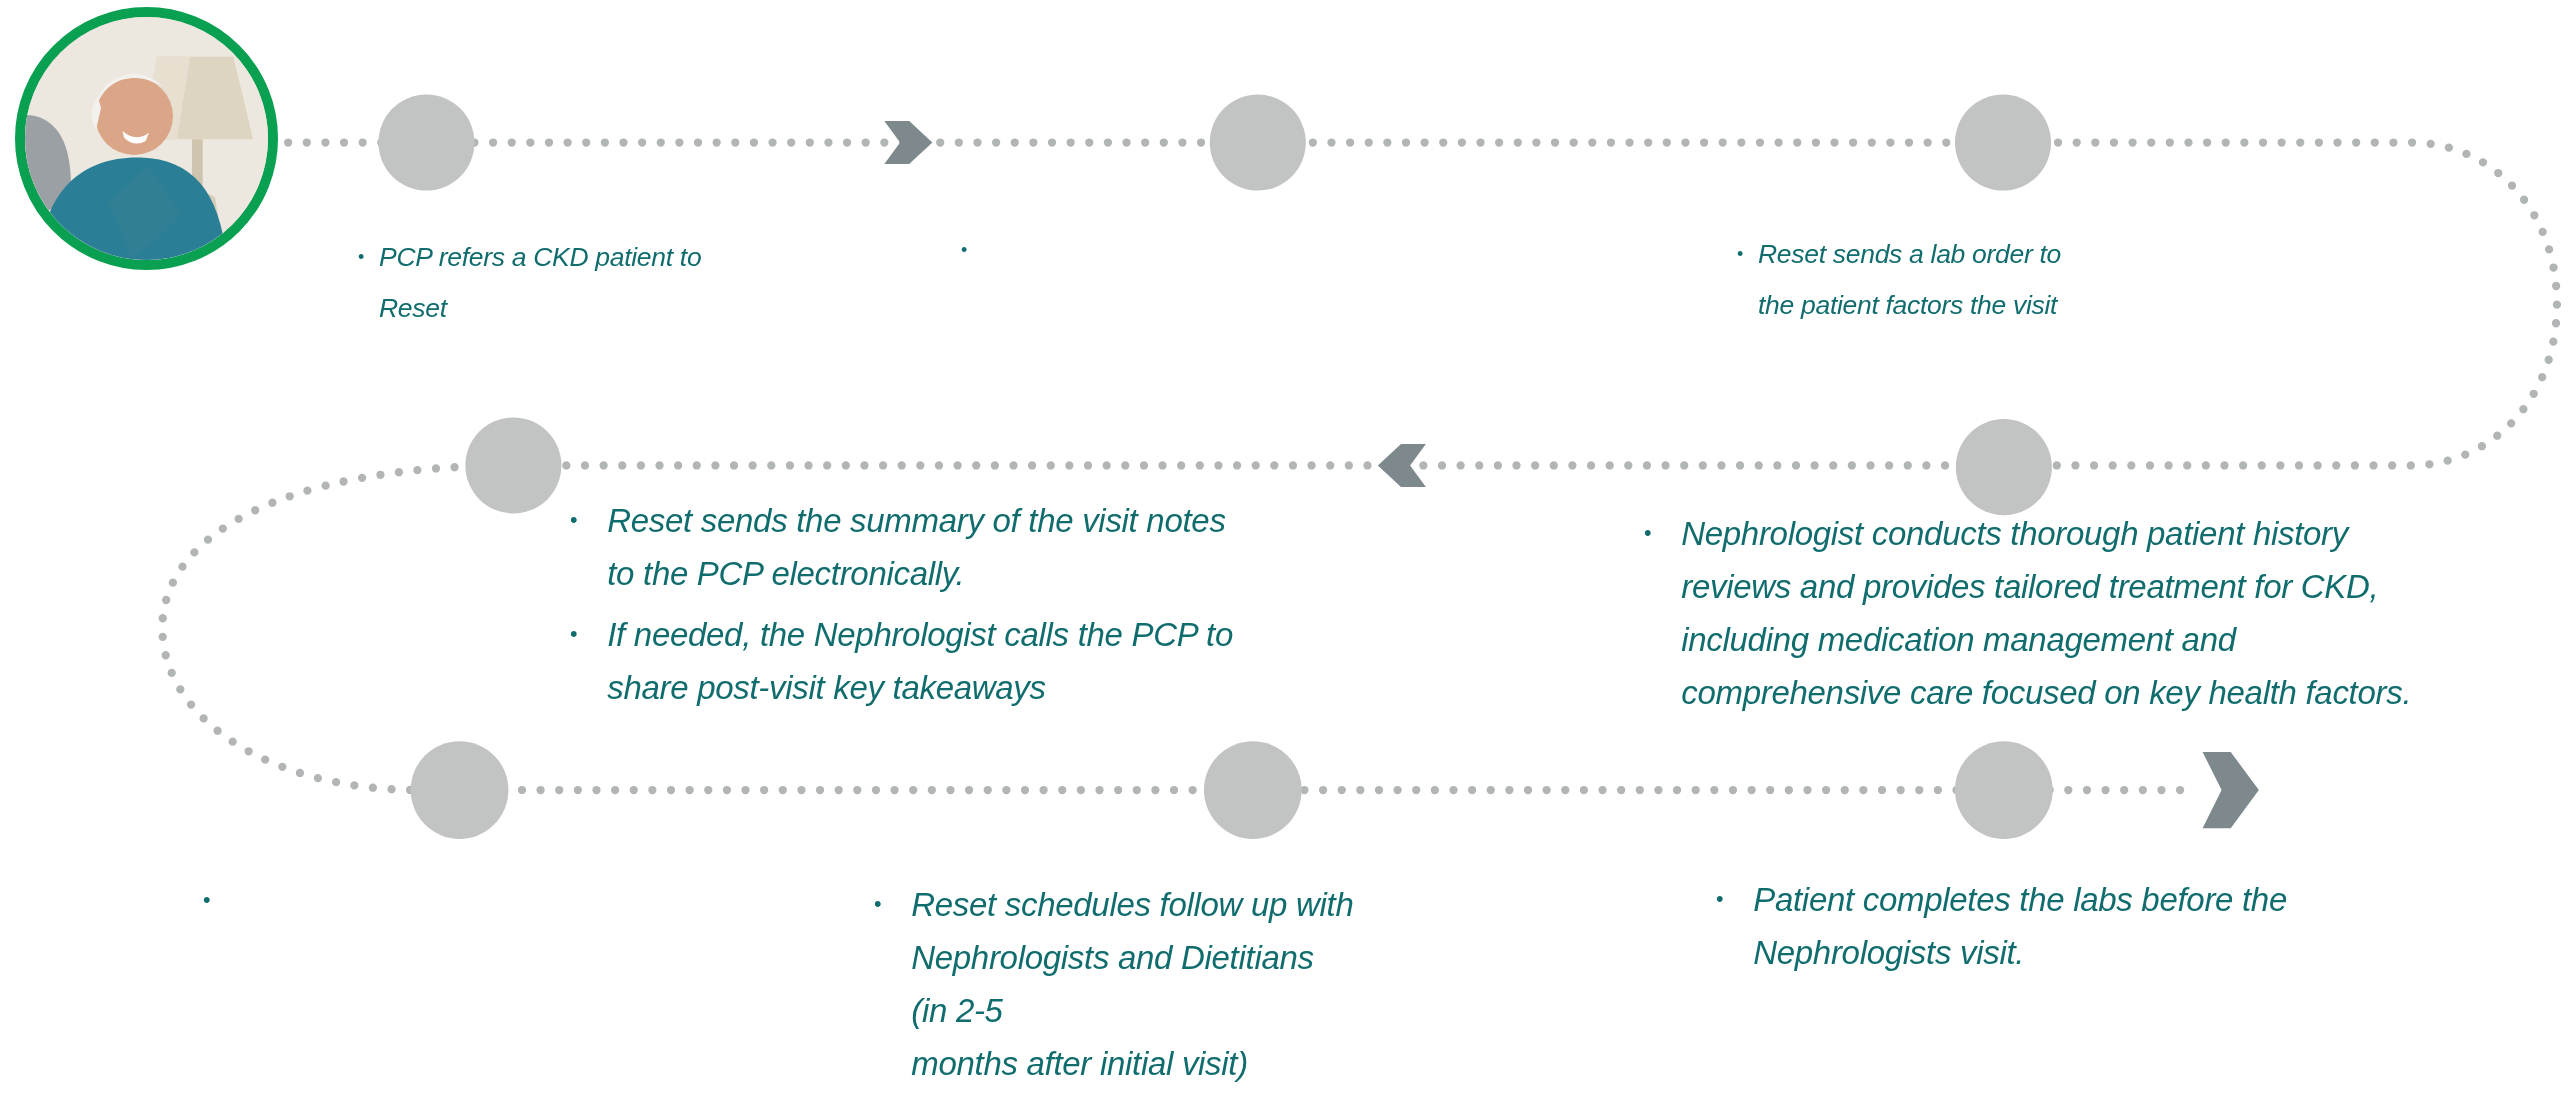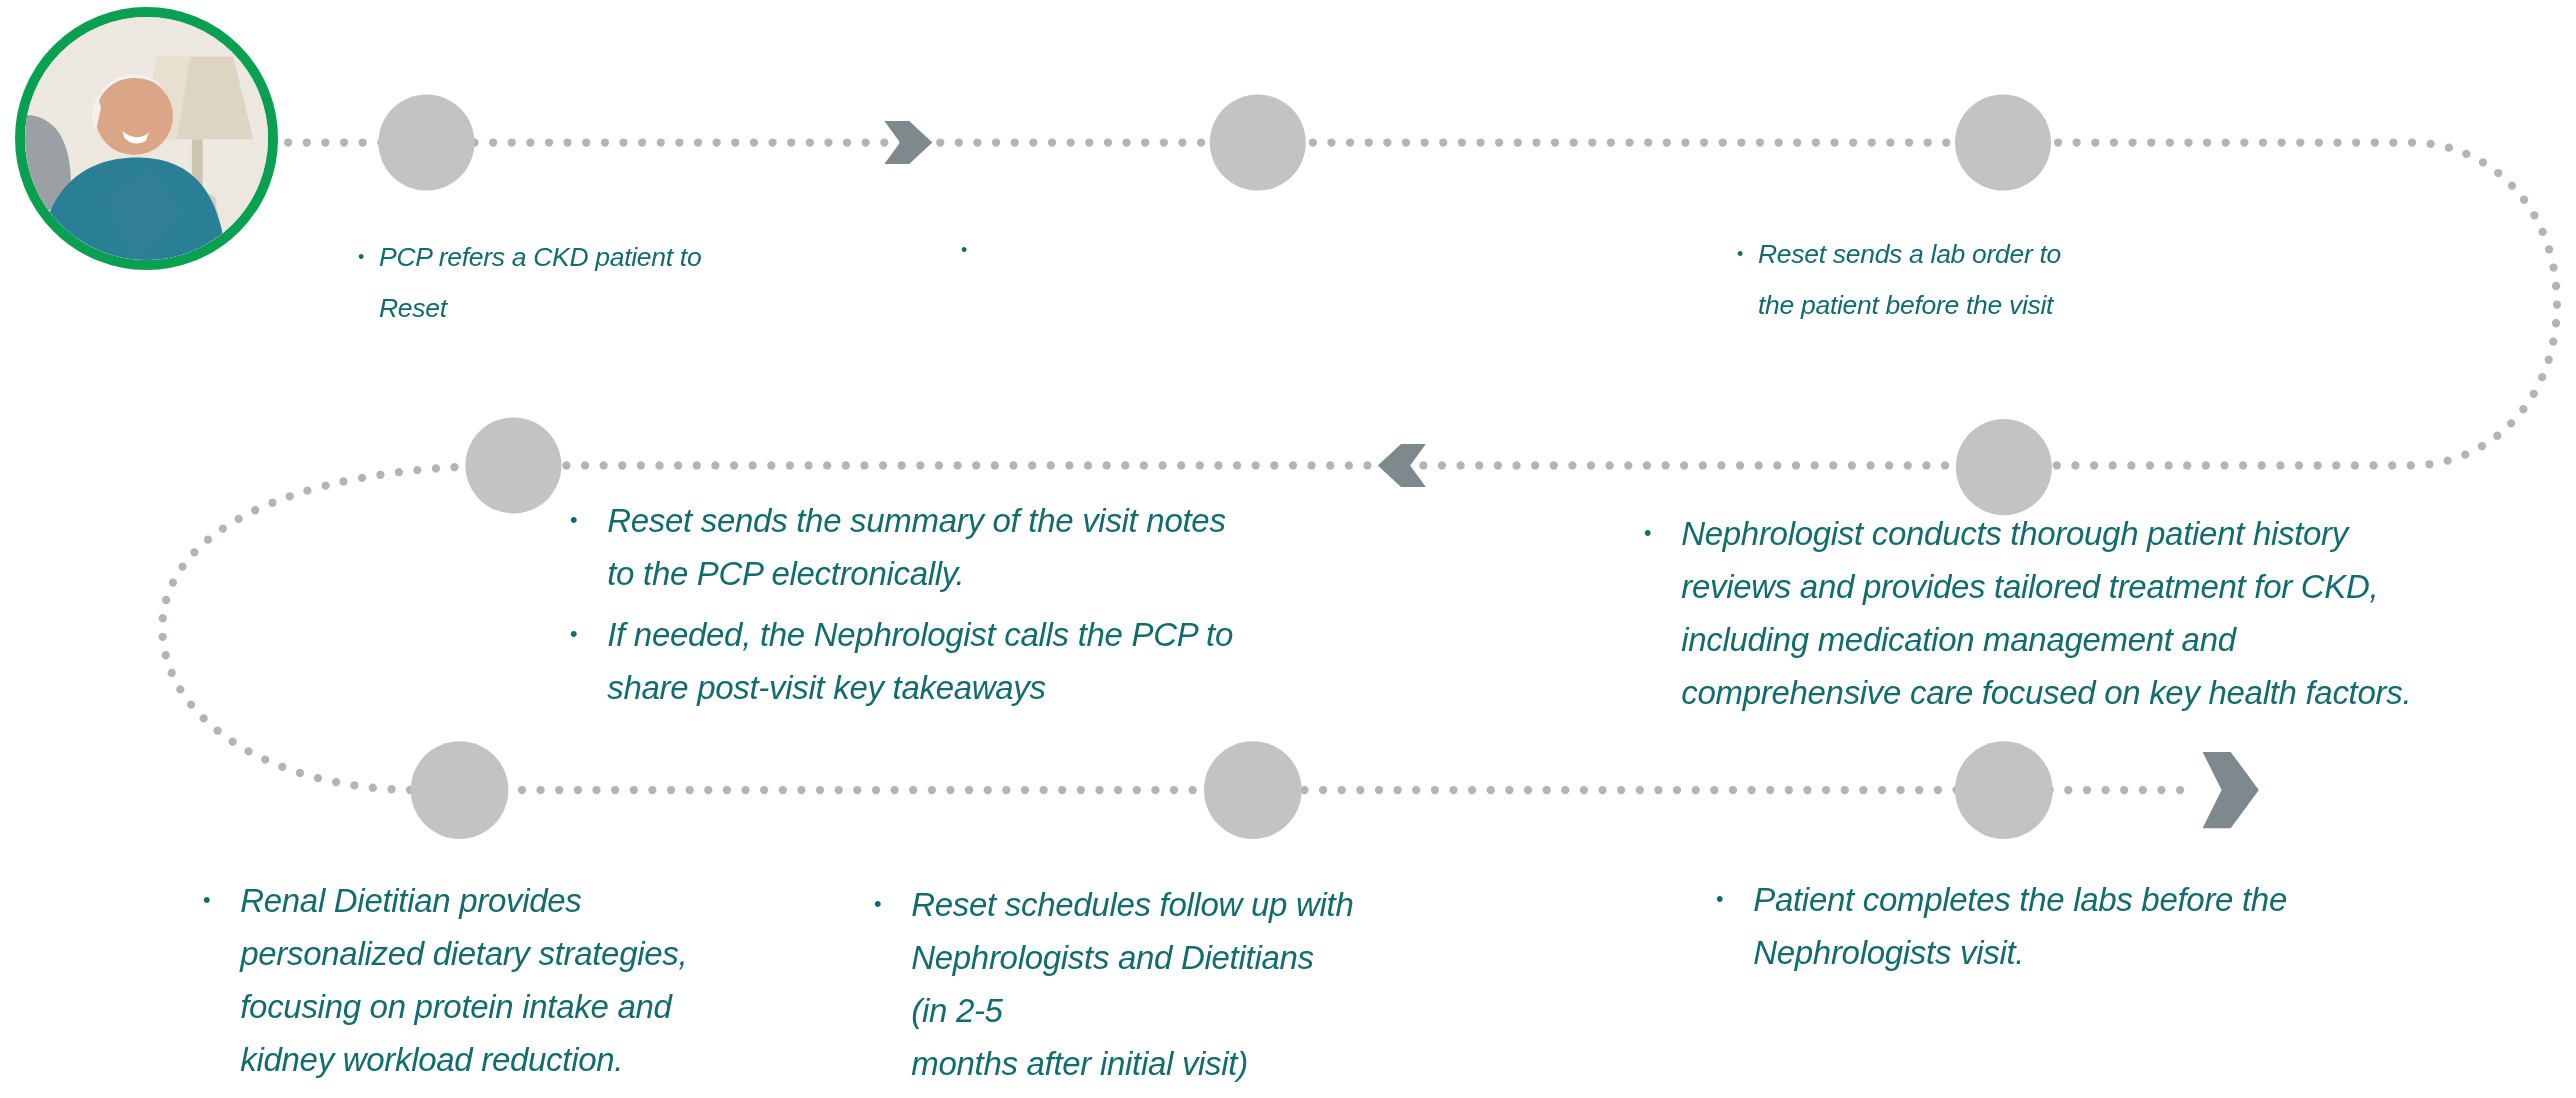--- a/index.html
+++ b/index.html
@@ -95,21 +95,21 @@
 Reset</div>
   </div>
 
   <div class="step small" style="left:961px;top:225px;width:389px;">
     <span class="bullet">•</span>
   </div>
 
   <div class="step small" style="left:1737px;top:229px;width:397px;">
     <span class="bullet">•</span>
     <div class="lines">Reset sends a lab order to
-the patient before the visit</div>
+the patient factors the visit</div>
   </div>
 
   <div class="step large" style="left:1644px;top:507px;width:936px;">
     <span class="bullet">•</span>
     <div class="lines">Nephrologist conducts thorough patient history
 reviews and provides tailored treatment for CKD,
 including medication management and
 comprehensive care focused on key health factors.</div>
   </div>
 
@@ -121,24 +121,20 @@
     </div>
     <div class="group">
       <span class="bullet">•</span>
       <div class="lines">If needed, the Nephrologist calls the PCP to
 share post-visit key takeaways</div>
     </div>
   </div>
 
   <div class="step large" style="left:203px;top:874px;width:513px;">
     <span class="bullet">•</span>
-    <div class="lines">Renal Dietitian provides
-personalized dietary strategies,
-focusing on protein intake and
-kidney workload reduction.</div>
   </div>
 
   <div class="step large" style="left:874px;top:878px;width:480px;">
     <span class="bullet">•</span>
     <div class="lines">Reset schedules follow up with
 Nephrologists and Dietitians (in 2-5
 months after initial visit)</div>
   </div>
 
   <div class="step large" style="left:1716px;top:873px;width:778px;">

